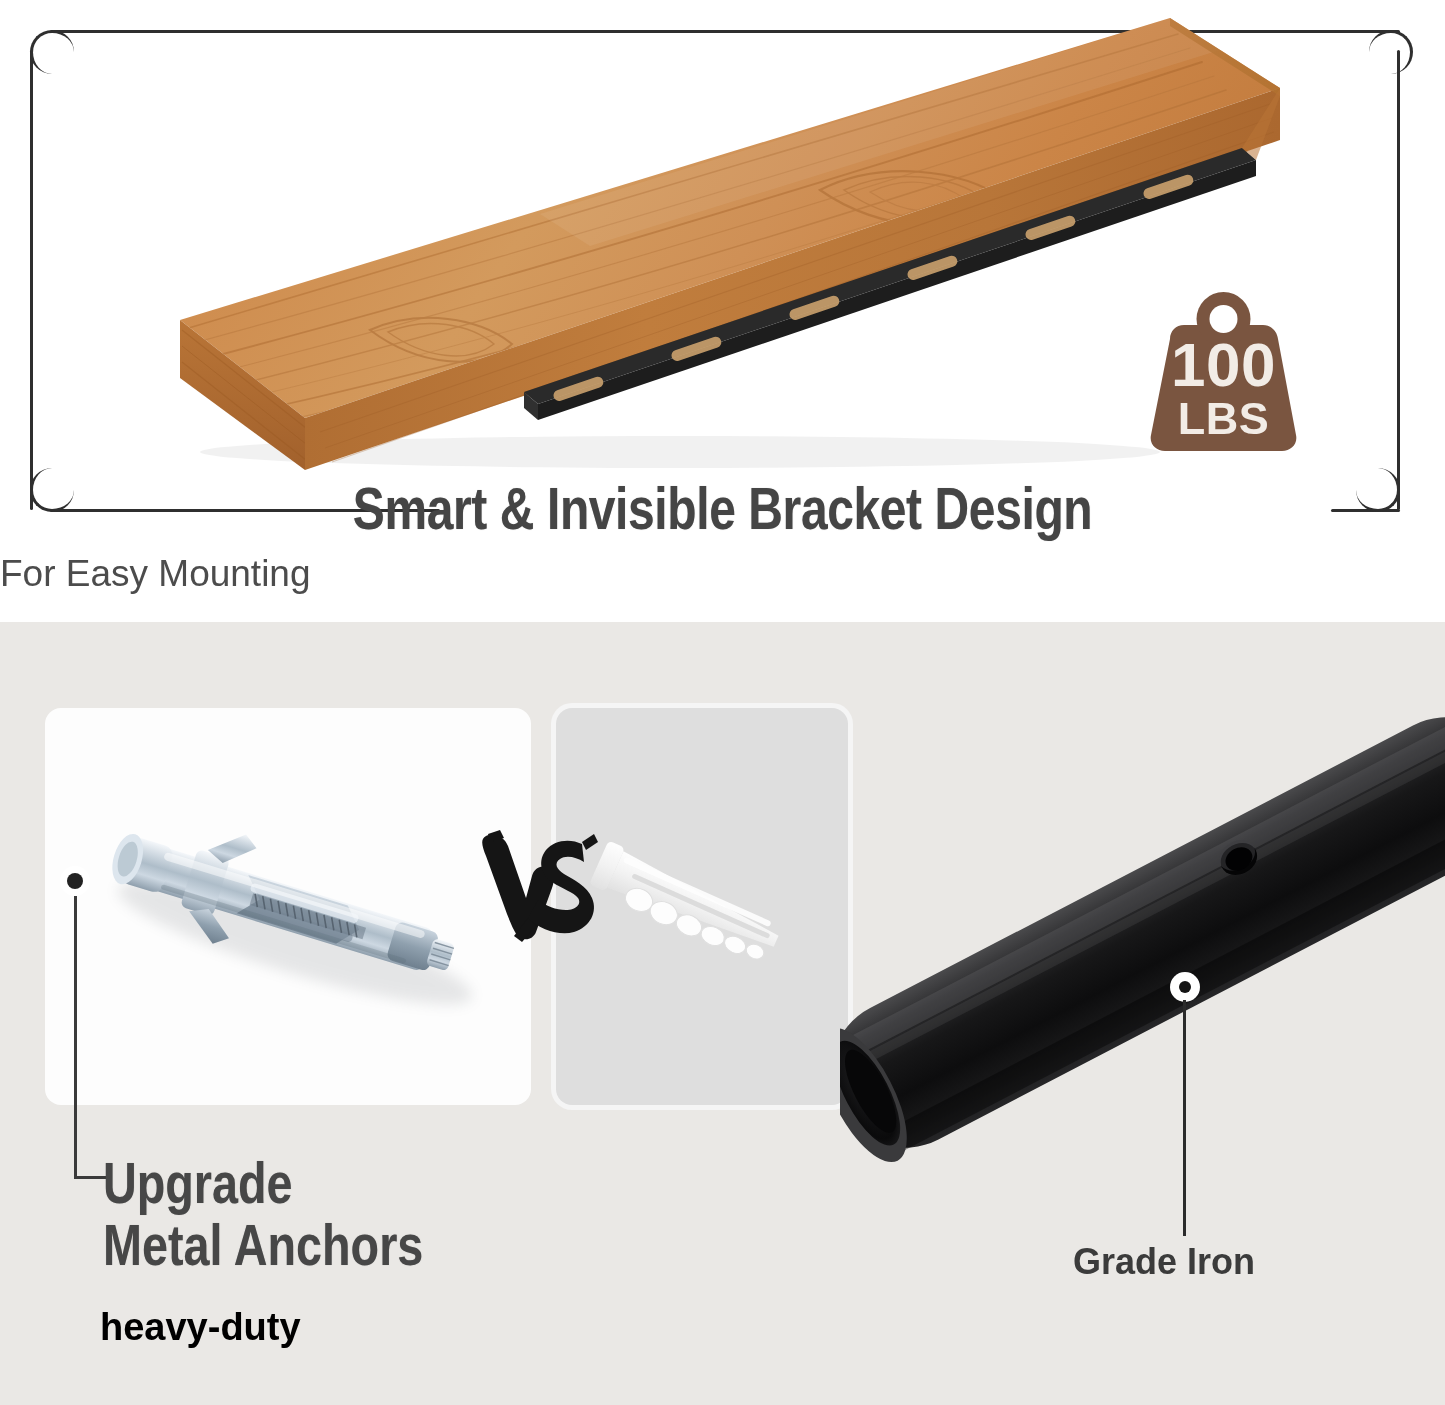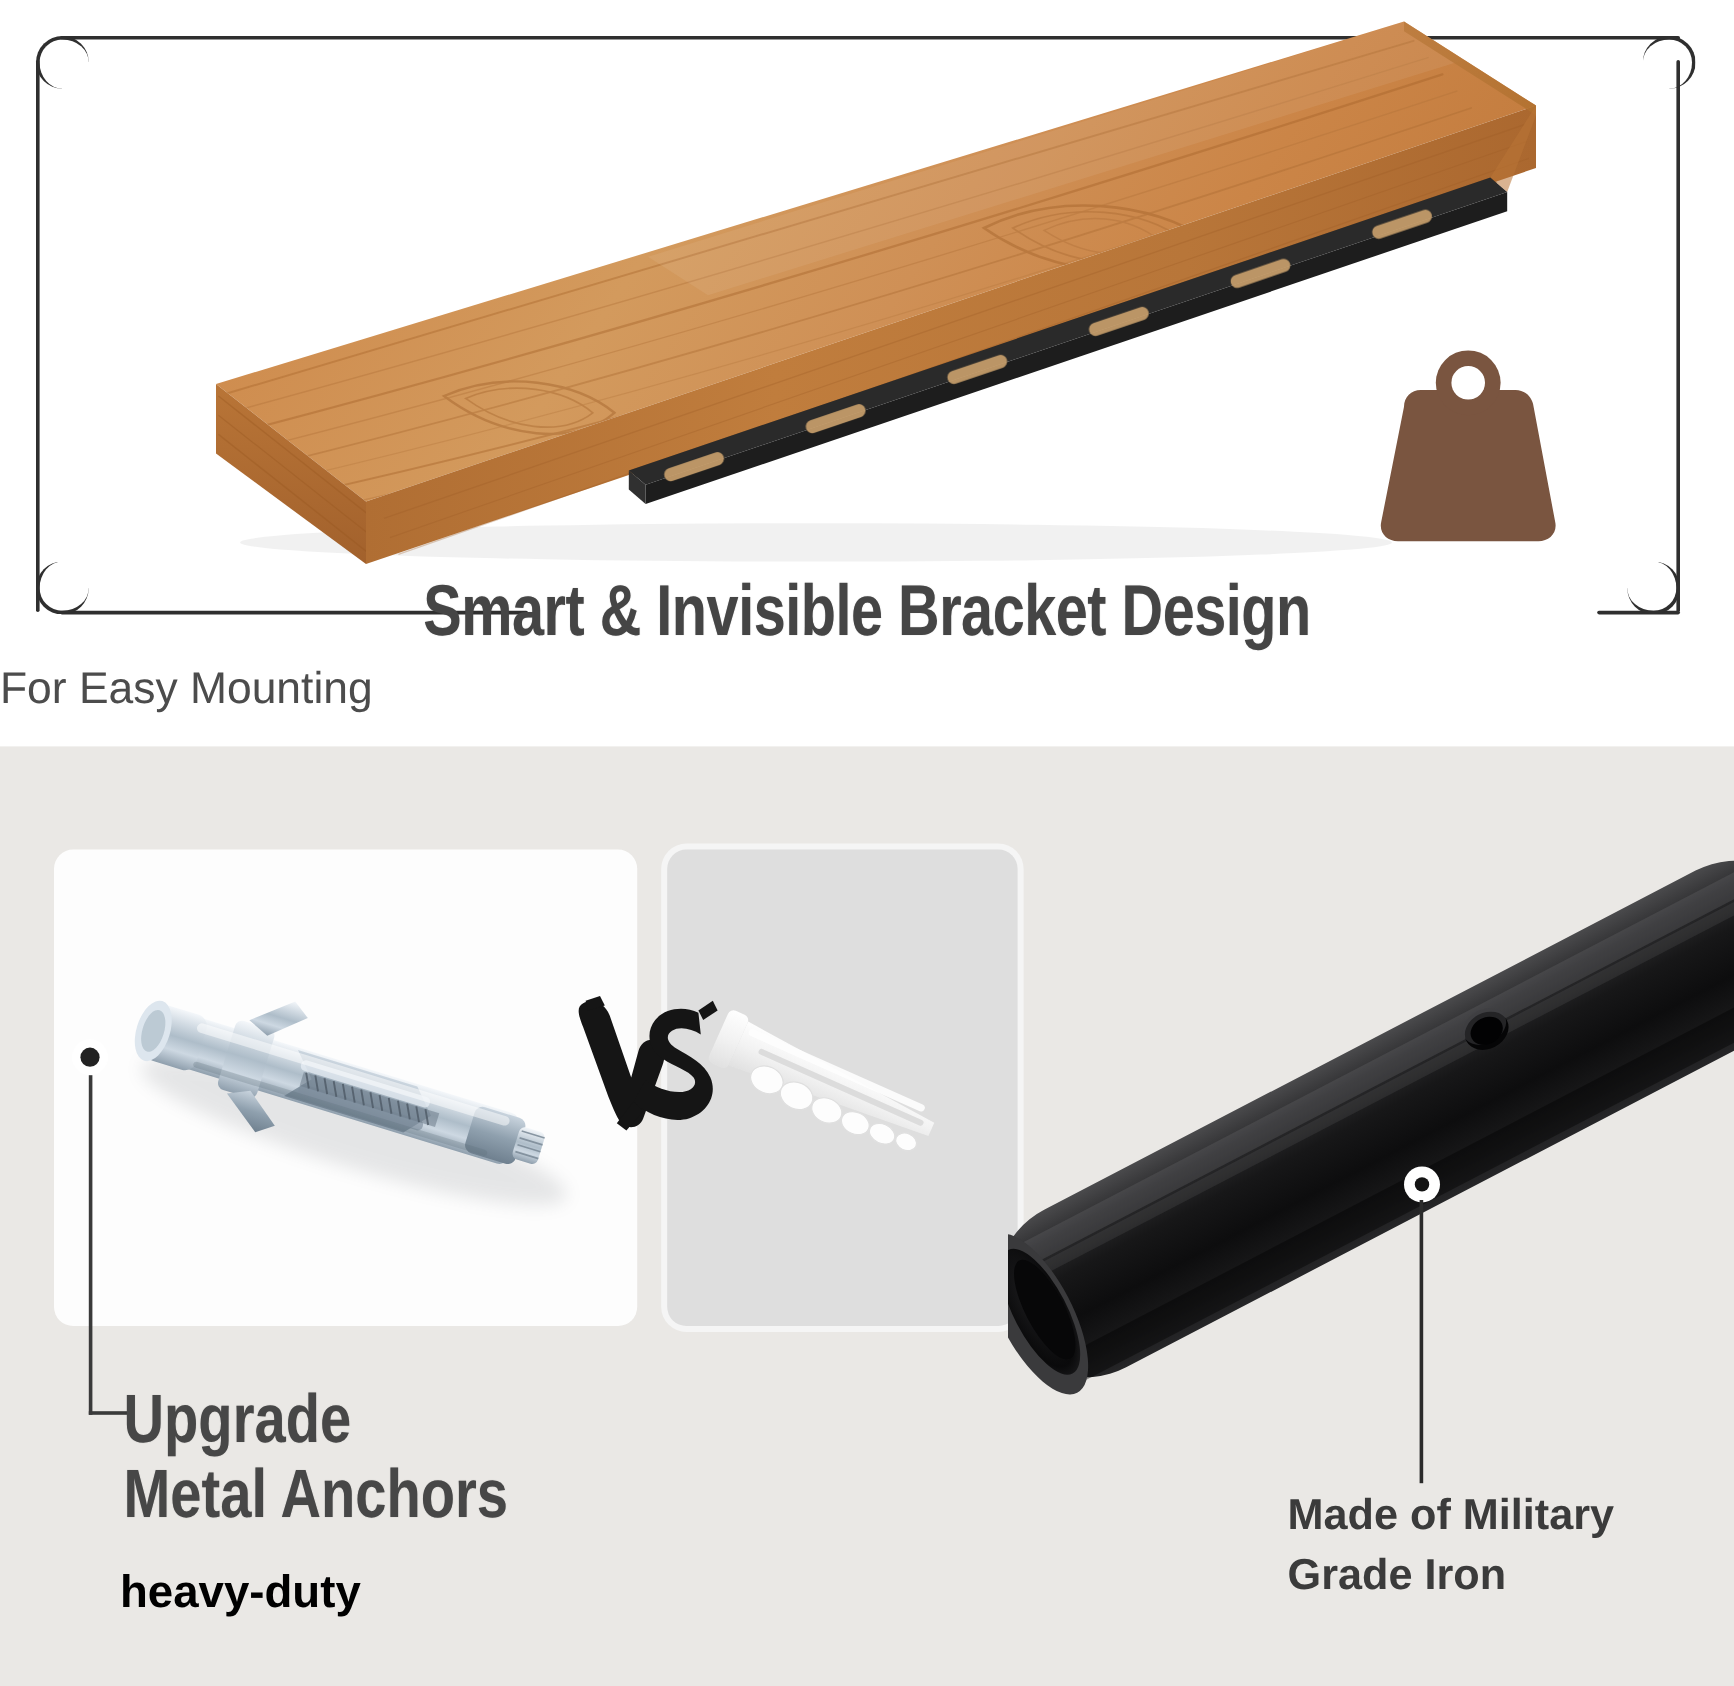--- a/index.html
+++ b/index.html
@@ -271,20 +271,24 @@
     </svg>
   </div>
 
   <div id="weight-badge">
     <svg viewBox="0 0 175 170" xmlns="http://www.w3.org/2000/svg">
       <path d="M34 56 C34 48 40 42 48 42 L127 42 C135 42 141 48 142 56
                L160 152 C162 161 155 168 146 168 L29 168 C20 168 13 161 15 152 Z" fill="#7a5540"></path>
       <circle cx="87.5" cy="36" r="27" fill="#7a5540"></circle>
       <circle cx="87.5" cy="36" r="14" fill="#ffffff"></circle>
     </svg>
+    <div class="bdg-text">
+      <span class="bdg-num">100</span>
+      <span class="bdg-unit">LBS</span>
+    </div>
   </div>
 
   <div id="hero-title" class="nowrap">Smart &amp; Invisible Bracket Design</div>
   <div id="hero-sub">For Easy Mounting</div>
 </div>
 
 <div id="bottom-panel"></div>
 
 <div id="metal-card">
   <svg id="metal-anchor" viewBox="0 0 486 397" xmlns="http://www.w3.org/2000/svg">
@@ -474,15 +478,14 @@
 <div id="lead2-ring"></div>
 <div id="lead2-v"></div>
 
 <div id="anchors-title">
   <div class="nowrap">Upgrade</div>
   <div class="nowrap">Metal Anchors</div>
 </div>
 <div id="anchors-sub">heavy-duty</div>
 
 <div id="pipe-caption">
-  <div class="nowrap">Made of Military</div>
   <div class="nowrap">Grade Iron</div>
 </div>
 
 </body></html>

